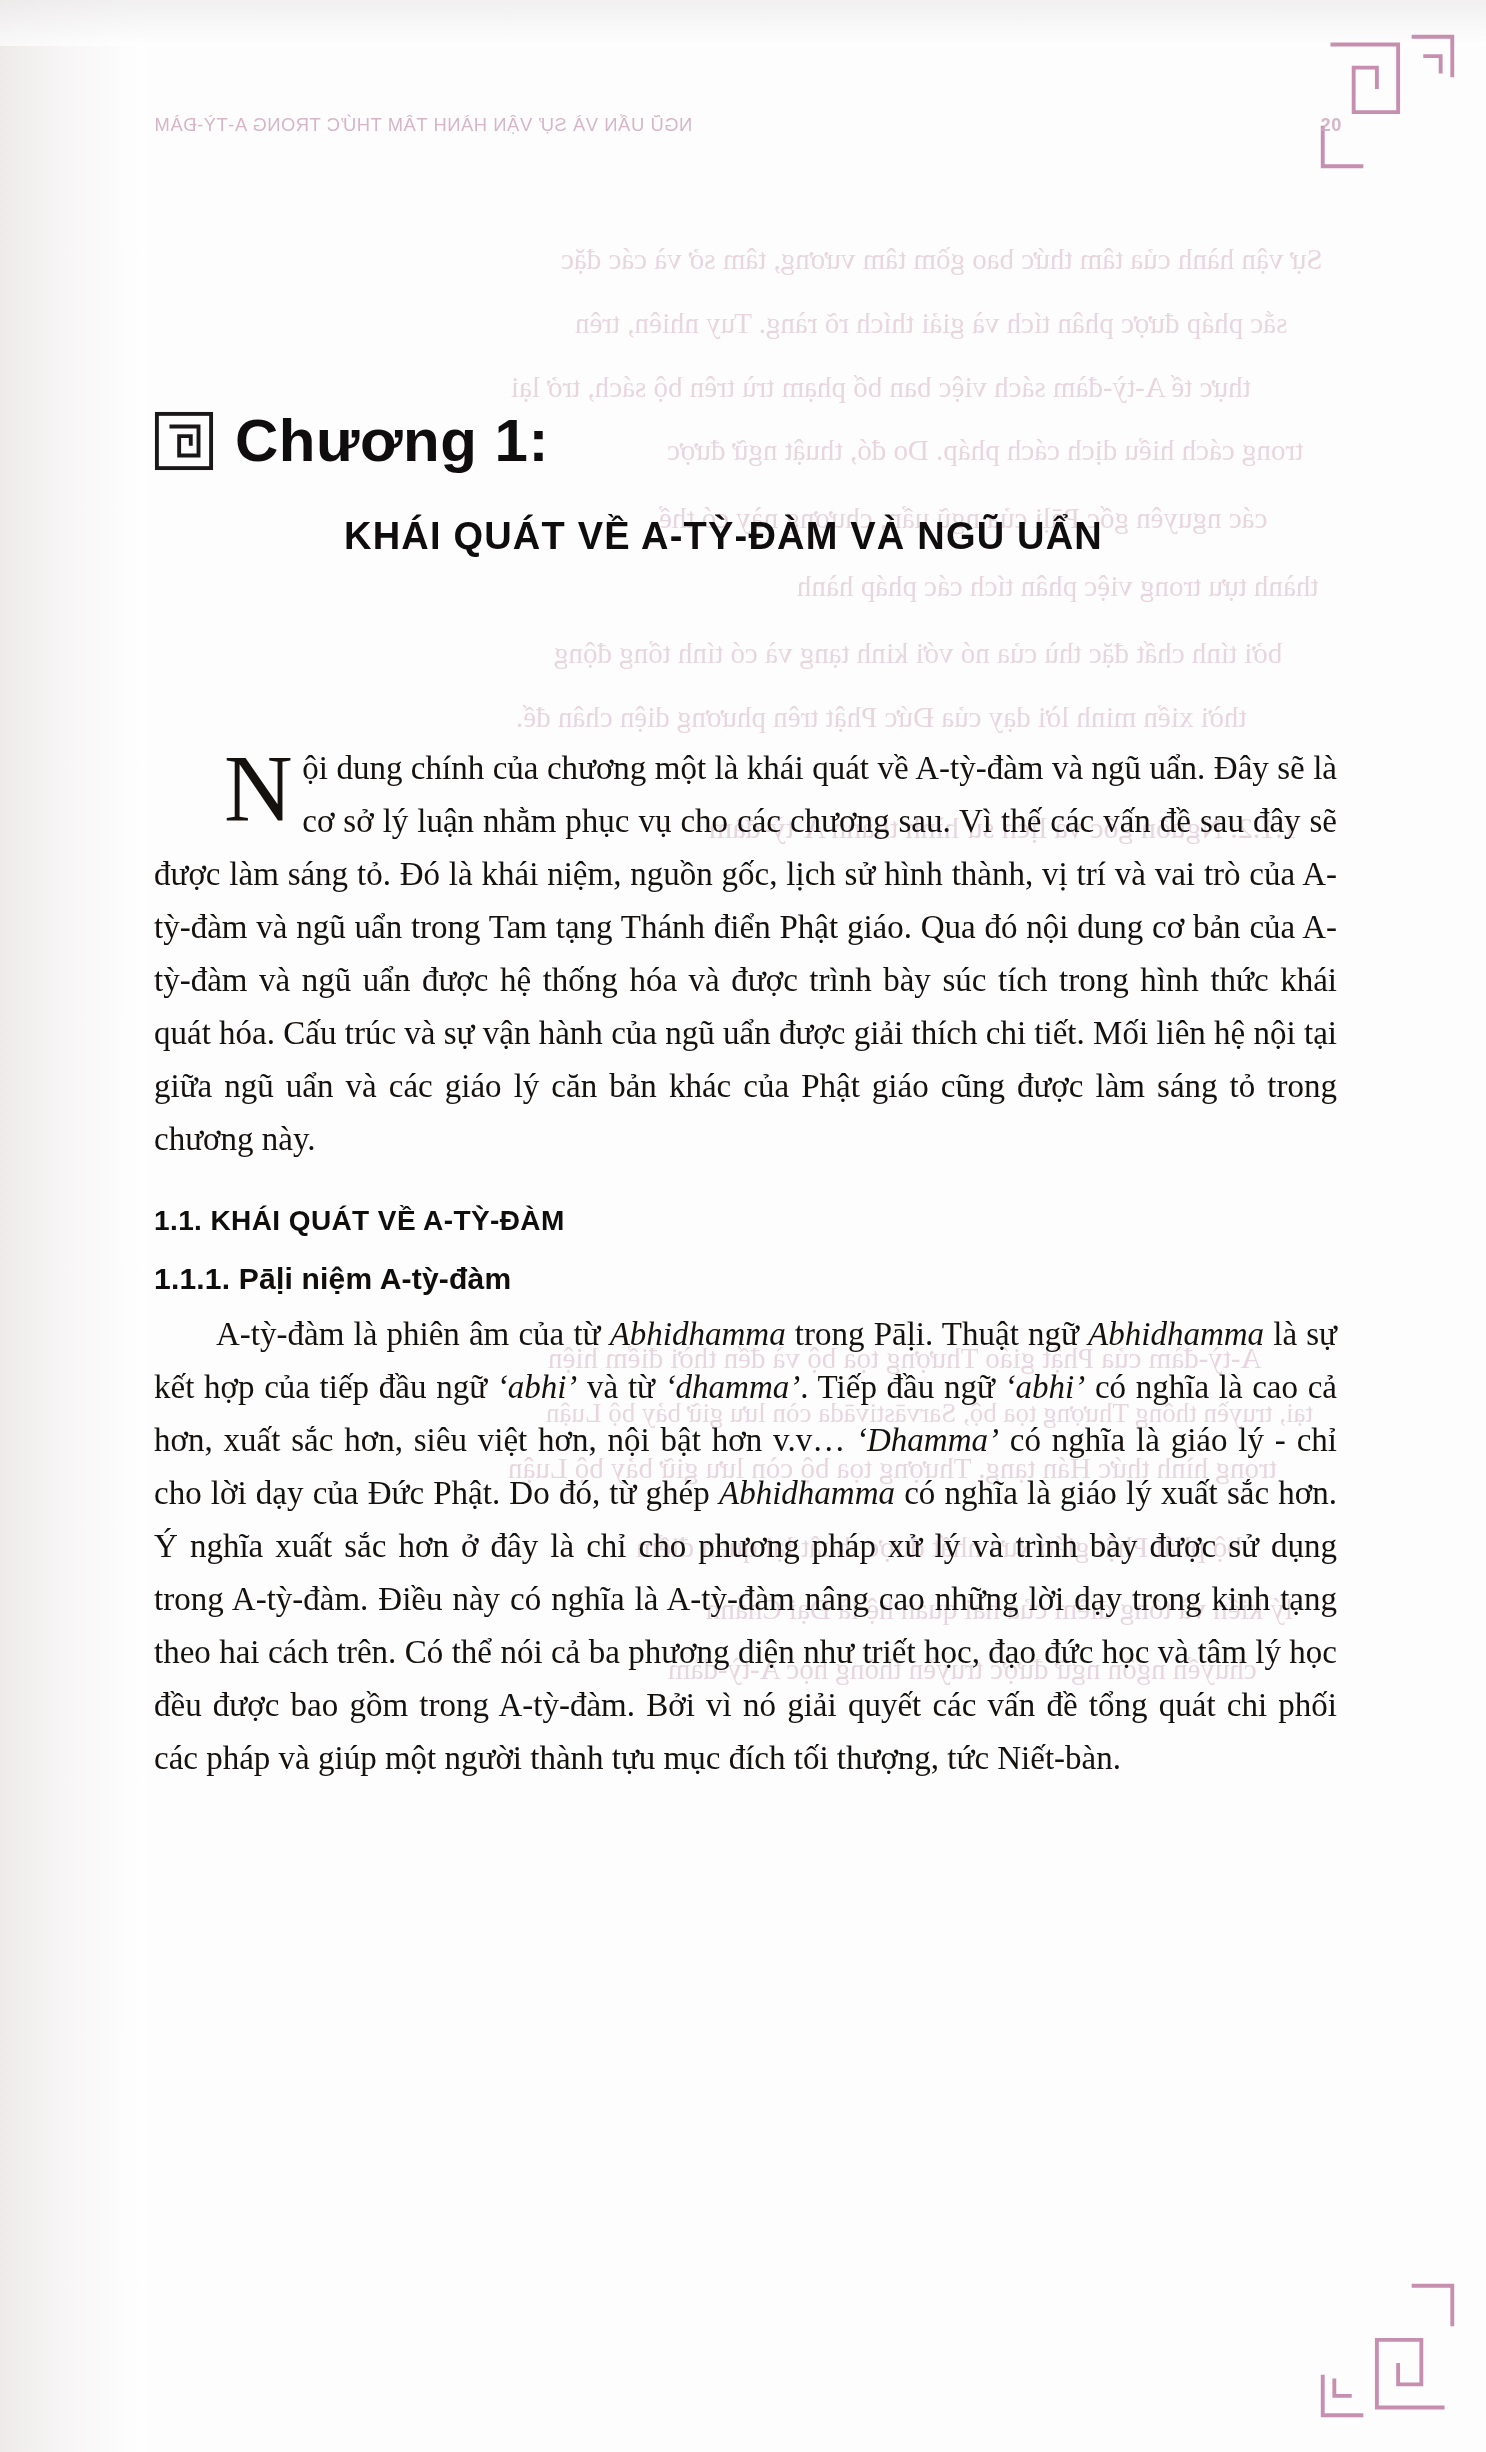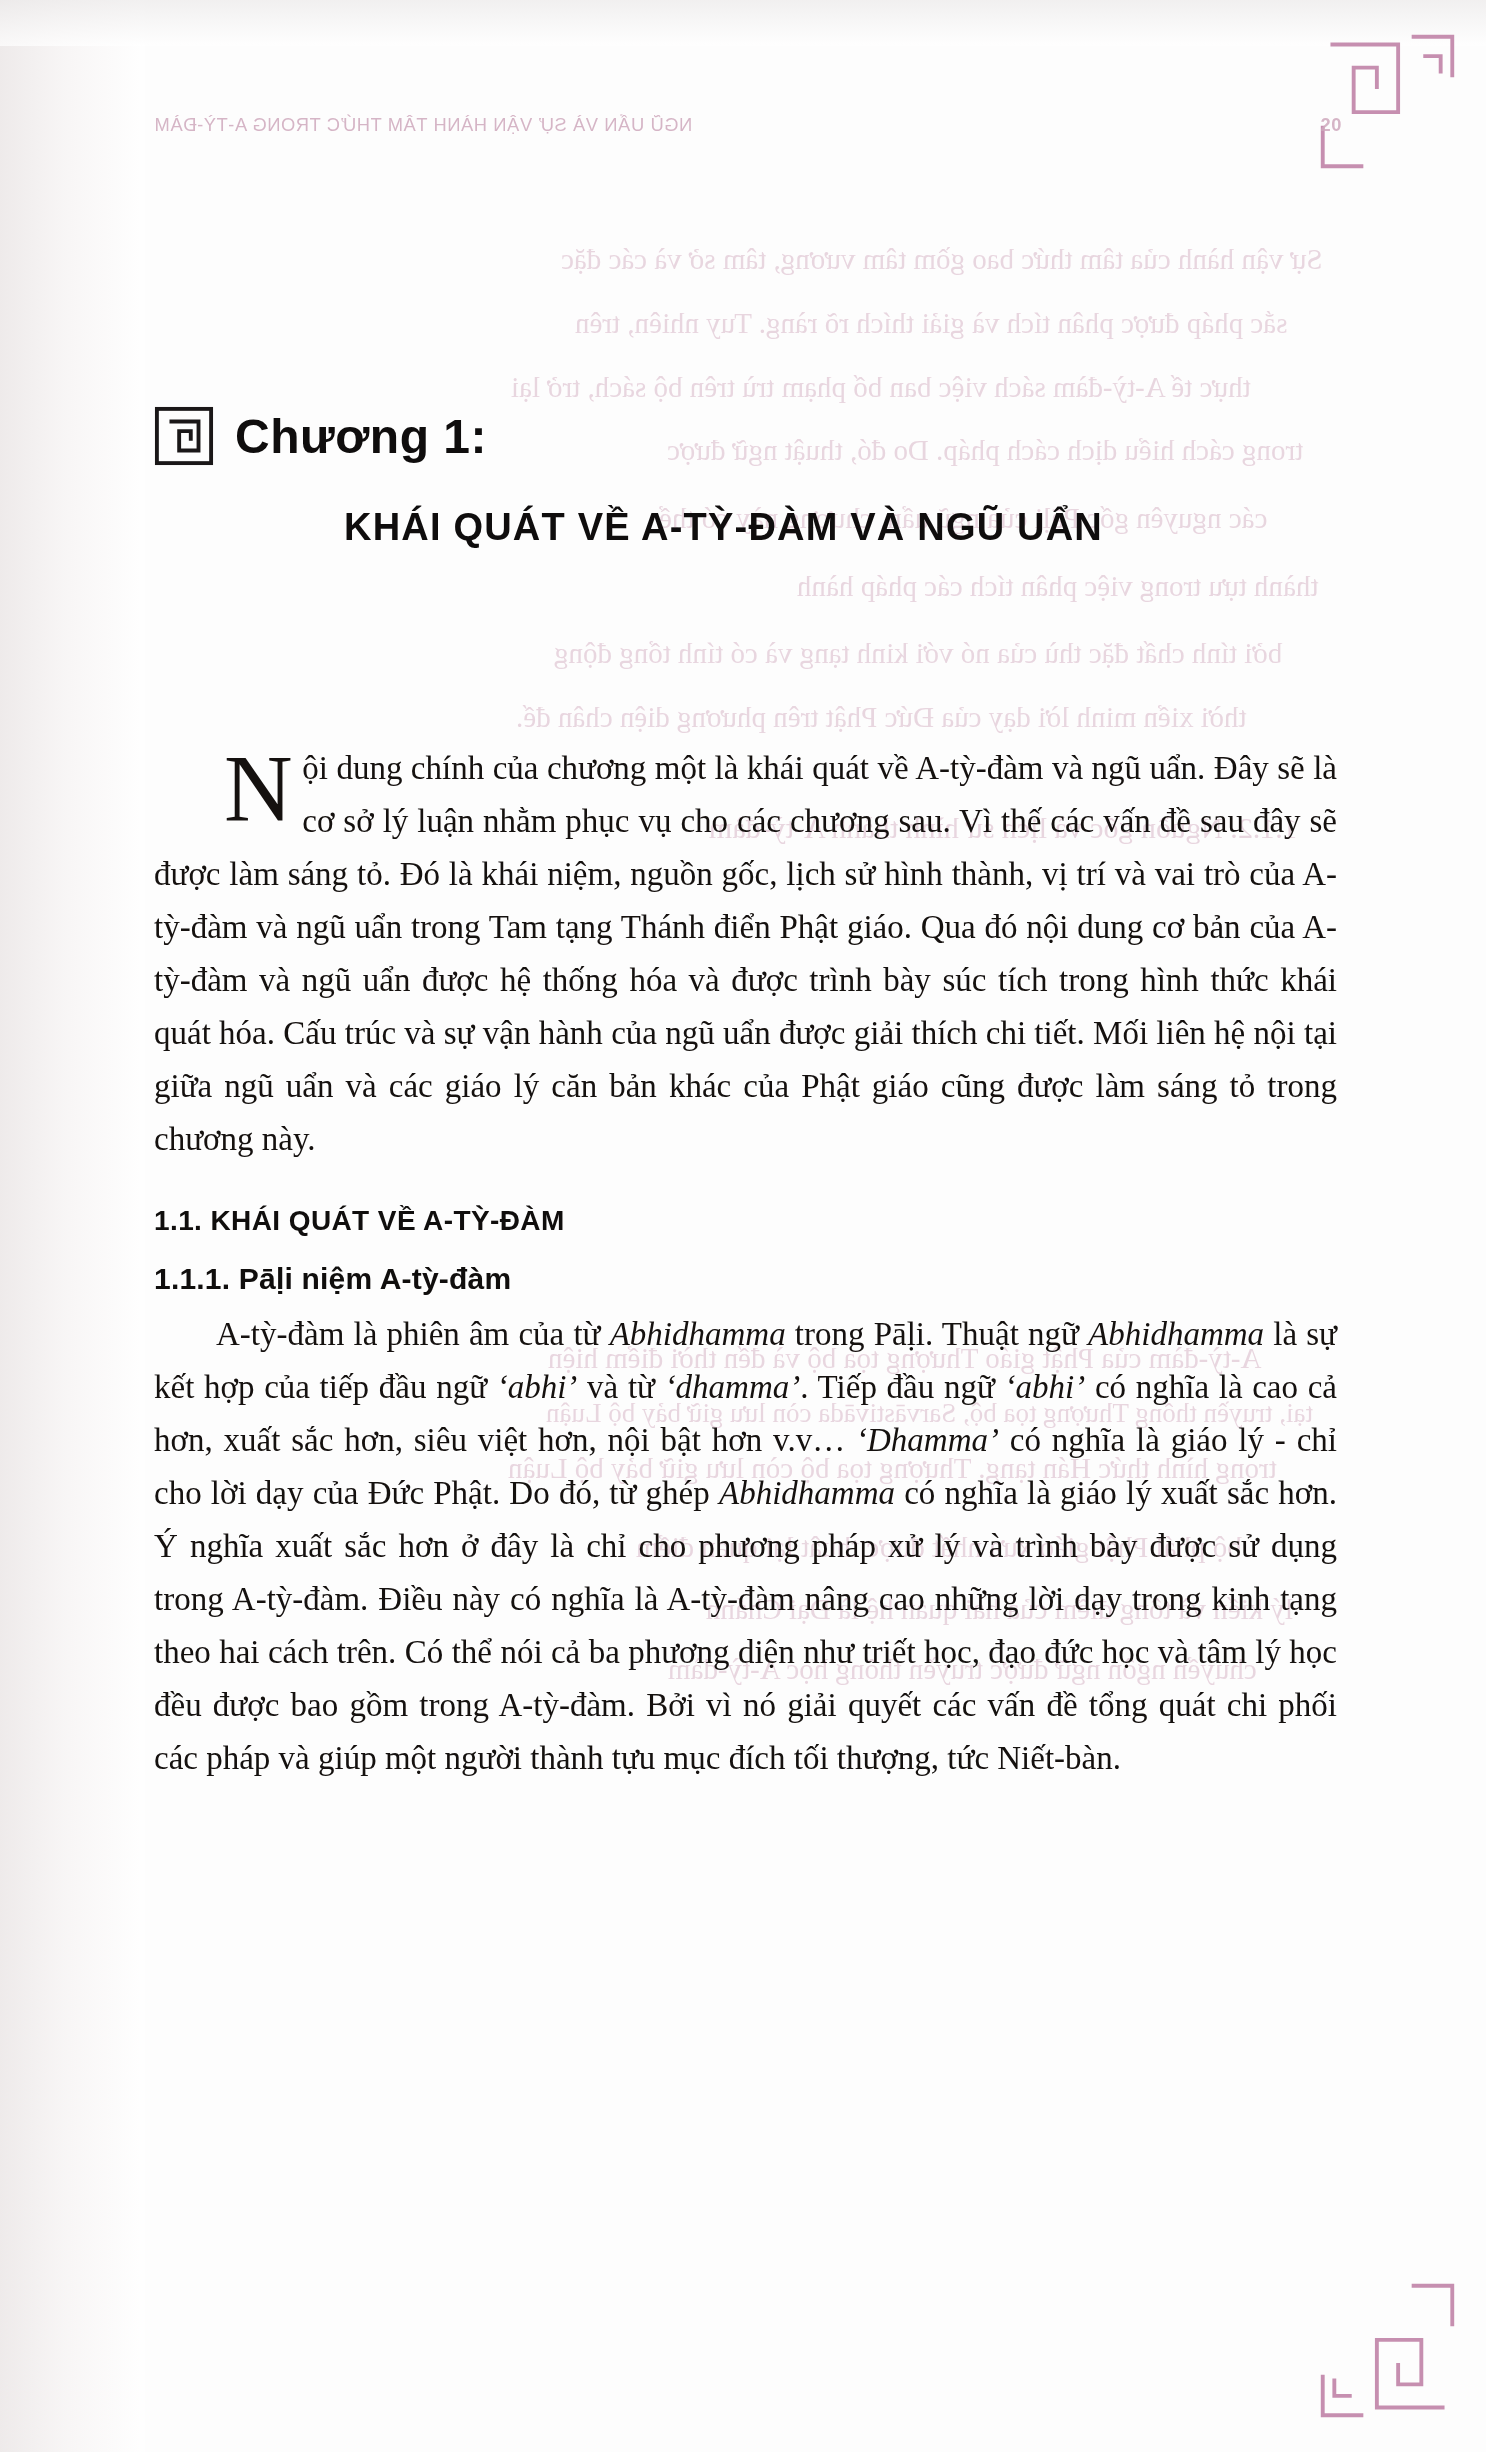--- a/index.html
+++ b/index.html
@@ -86,21 +86,21 @@
   }
   .chap-mark {
     width: 60px;
     height: 60px;
     position: relative;
     flex: 0 0 auto;
   }
   .chapter-label {
     font-family: "Liberation Sans", sans-serif;
     font-weight: bold;
-    font-size: 48px;
+    font-size: 60px;
     letter-spacing: 0.5px;
     color: #0f0d0d;
     white-space: nowrap;
   }
   .chapter-title {
     margin-top: 40px;
     text-align: center;
     font-family: "Liberation Sans", sans-serif;
     font-weight: bold;
     font-size: 38px;

